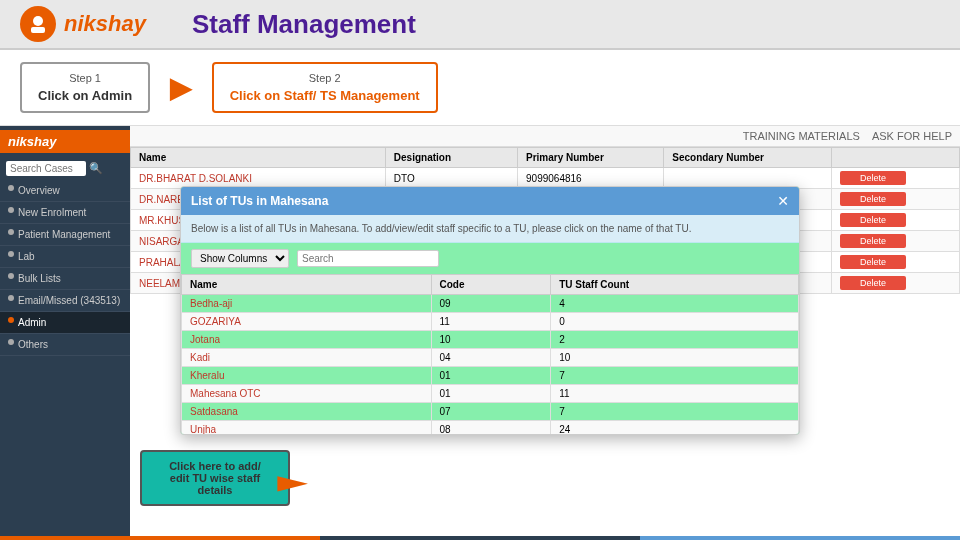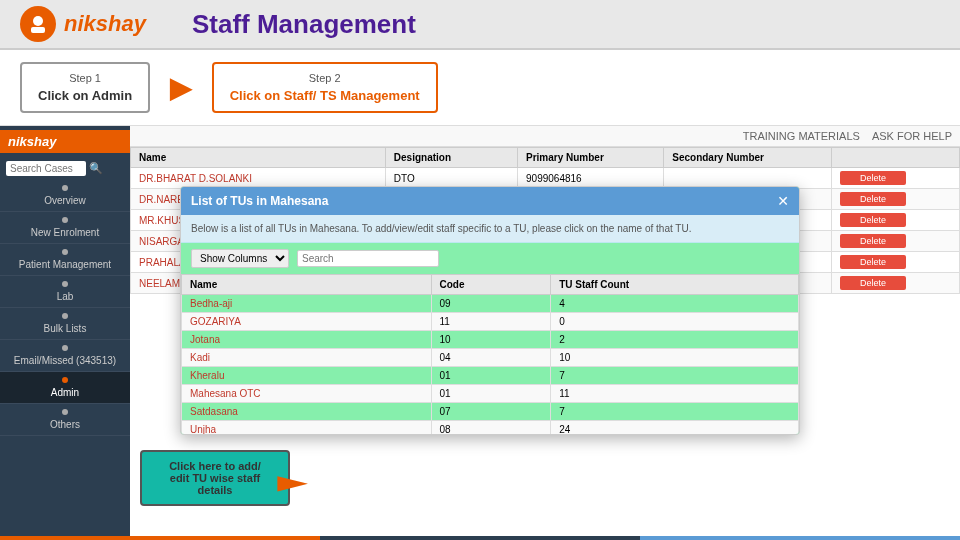--- a/index.html
+++ b/index.html
@@ -118,26 +118,25 @@
       width: 80px;
       font-size: 10px;
       padding: 2px 4px;
       border: none;
       border-radius: 2px;
     }
     .sidebar-item {
       padding: 5px 8px;
       cursor: pointer;
       display: flex;
-      align-items: center;
+      align-items: flex-start;
       gap: 4px;
       font-size: 10px;
       color: #ccc;
       border-bottom: 1px solid #3a4a5c;
-      flex-direction: column;
     }
     .sidebar-item.active { background: #1a252f; color: white; }
     .sidebar-item .dot {
       width: 6px;
       height: 6px;
       border-radius: 50%;
       background: #aaa;
       flex-shrink: 0;
     }
     .sidebar-item.orange .dot { background: #e85c00; }

